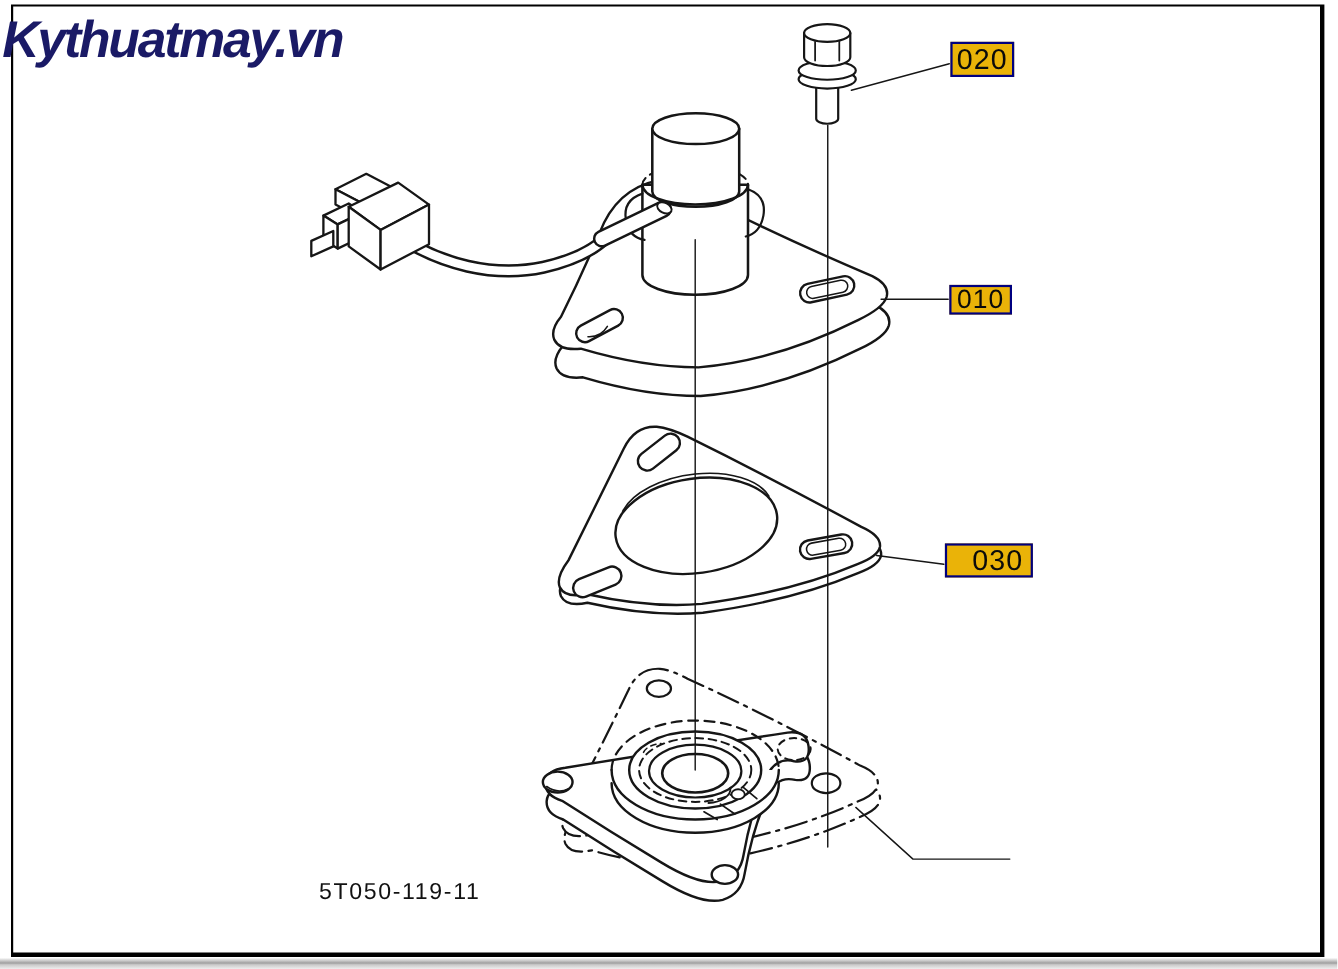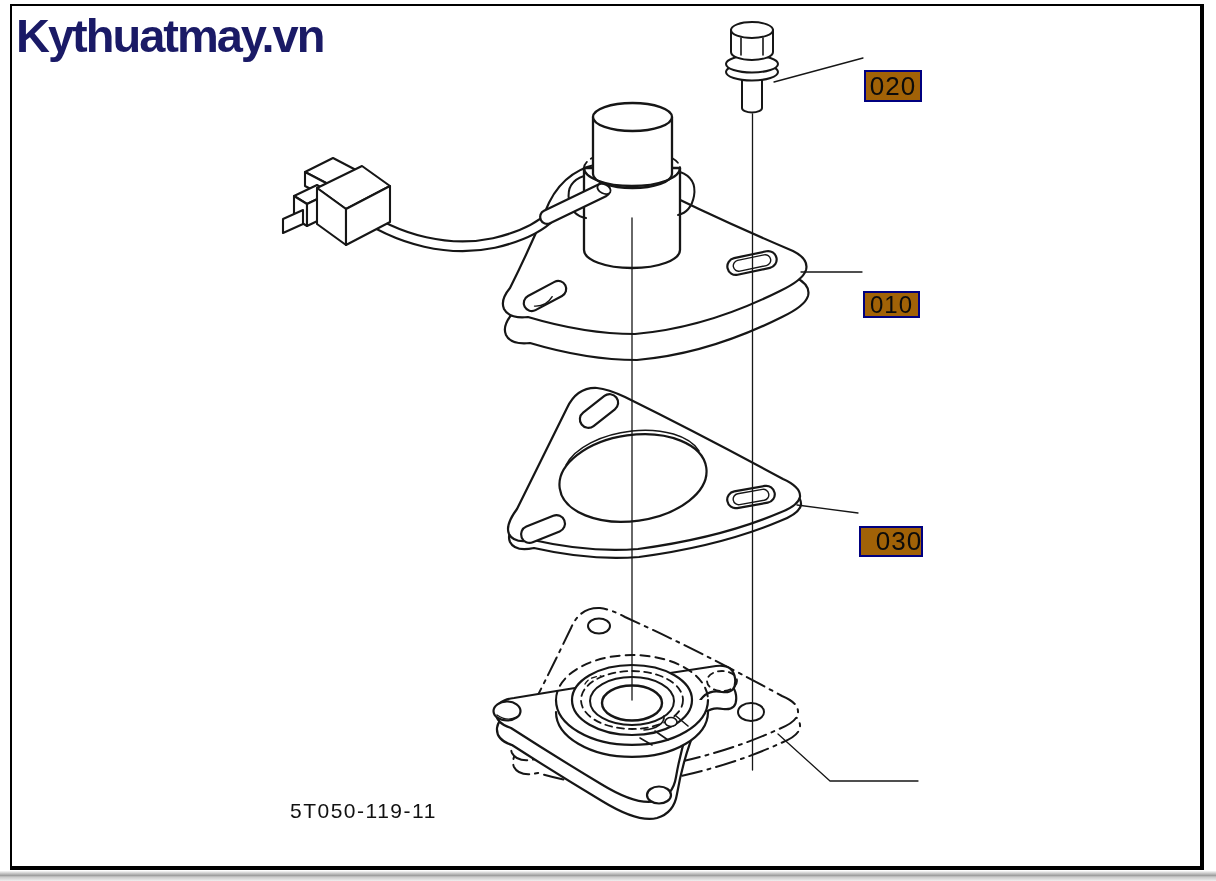--- a/index.html
+++ b/index.html
@@ -5,31 +5,31 @@
   html,body{margin:0;padding:0;background:#ffffff;}
   #stage{position:relative;width:1216px;height:881px;background:#ffffff;overflow:hidden;
          font-family:"Liberation Sans",sans-serif;color:#111;}
   
   #frame{position:absolute;left:10px;top:4px;width:1194px;height:866px;box-sizing:border-box;
          background:#ffffff;border:2px solid #000;border-right-width:4px;border-bottom-width:4px;}
   
   #bottom-bar{position:absolute;left:0;top:871px;width:1216px;height:10px;
          background:linear-gradient(to bottom,#f7f7f7 0%,#9f9f9f 45%,#c9c9c9 60%,#efefef 100%);}
   
-  #watermark{position:absolute;left:16px;top:10px;font-size:47px;font-weight:700;
-         letter-spacing:-2px;color:#1a1a66;z-index:5;line-height:1.1;}
+  #watermark{position:absolute;left:2px;top:10px;font-size:47px;font-weight:700;
+         letter-spacing:-2px;color:#1a1a66;z-index:5;line-height:1.1;font-style:italic;}
   
   #art{position:absolute;left:0;top:0;width:1216px;height:881px;z-index:2;}
   
-  .callout{position:absolute;box-sizing:border-box;border:2px solid #000080;background:#a16207;
+  .callout{position:absolute;box-sizing:border-box;border:2px solid #000080;background:#eab308;
          display:flex;align-items:center;justify-content:center;color:#0b0b0b;z-index:4;
-         font-size:26px;letter-spacing:1px;margin-top:32px;}
+         font-size:26px;letter-spacing:1px;}
   #callout-020{left:864px;top:38px;width:58px;height:32px;}
   #callout-010{left:863px;top:259px;width:57px;height:27px;font-size:24px;text-align:center;}
-  #callout-030{left:859px;top:494px;width:64px;height:31px;padding-left:16px;}
+  #callout-030{left:859px;top:494px;width:80px;height:31px;padding-left:16px;}
   
   #fig-block{position:absolute;left:836px;top:722px;z-index:4;line-height:1.18;}
   #fig-label{font-size:22px;font-weight:600;}
   #fig-value{font-size:23px;font-weight:600;letter-spacing:1px;}
   
   #drawing-code{position:absolute;left:290px;top:799px;font-size:21px;font-weight:400;
          letter-spacing:1.5px;z-index:4;}
 </style>
 </head>
 <body>

